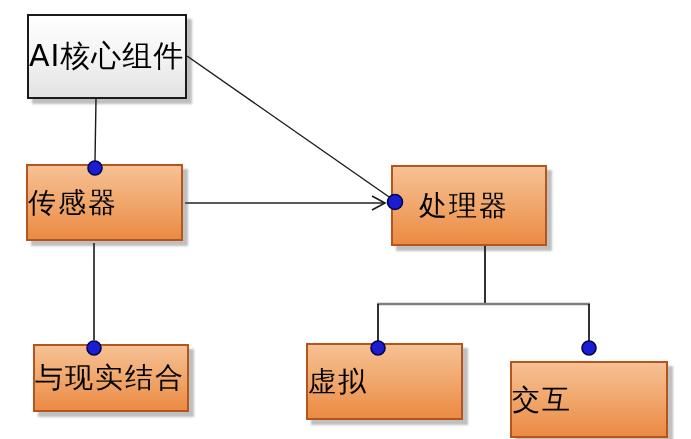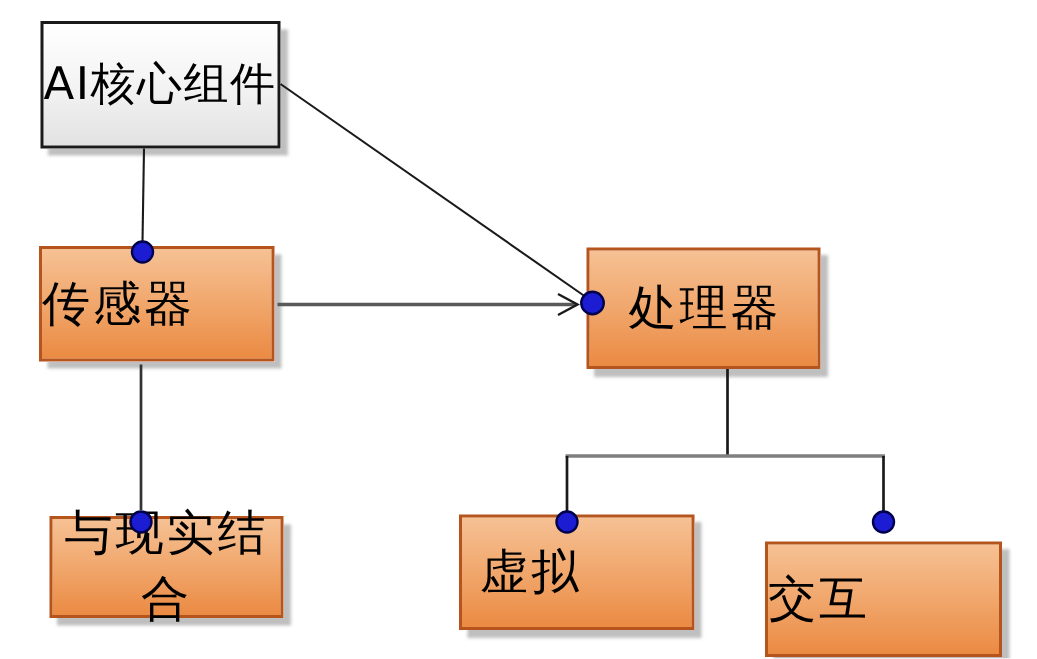--- a/index.html
+++ b/index.html
@@ -23,28 +23,28 @@
   }
   .node-plain {
     background: linear-gradient(to bottom, #ffffff 0%, #f2f2f2 55%, #e2e2e2 100%);
     border: 2px solid #1a1a1a;
     font-size: 30px;
     letter-spacing: 1px;
   }
   .node-orange {
     background: linear-gradient(to bottom, #f6c194 0%, #f0a468 55%, #eb8a43 100%);
     border: 2px solid #b5541c;
-    font-size: 32px;
+    font-size: 28px;
     letter-spacing: 2px;
   }
   #node-ai-core    { left: 27px;  top: 14px;  width: 160px; height: 85px; }
   #node-sensor     { left: 26px;  top: 164px; width: 157px; height: 77px; }
   #node-processor  { left: 391px; top: 165px; width: 156px; height: 81px; padding-left: 26px; }
   #node-reality    { left: 33px;  top: 344px; width: 156px; height: 68px; }
-  #node-virtual    { left: 306px; top: 343px; width: 157px; height: 77px; padding-left: 12px; }
+  #node-virtual    { left: 306px; top: 343px; width: 157px; height: 77px; }
   #node-interact   { left: 510px; top: 361px; width: 158px; height: 77px; }
   #connector-layer {
     position: absolute;
     left: 0; top: 0;
     width: 691px; height: 439px;
     pointer-events: none;
     z-index: 5;
   }
 </style>
 </head>

